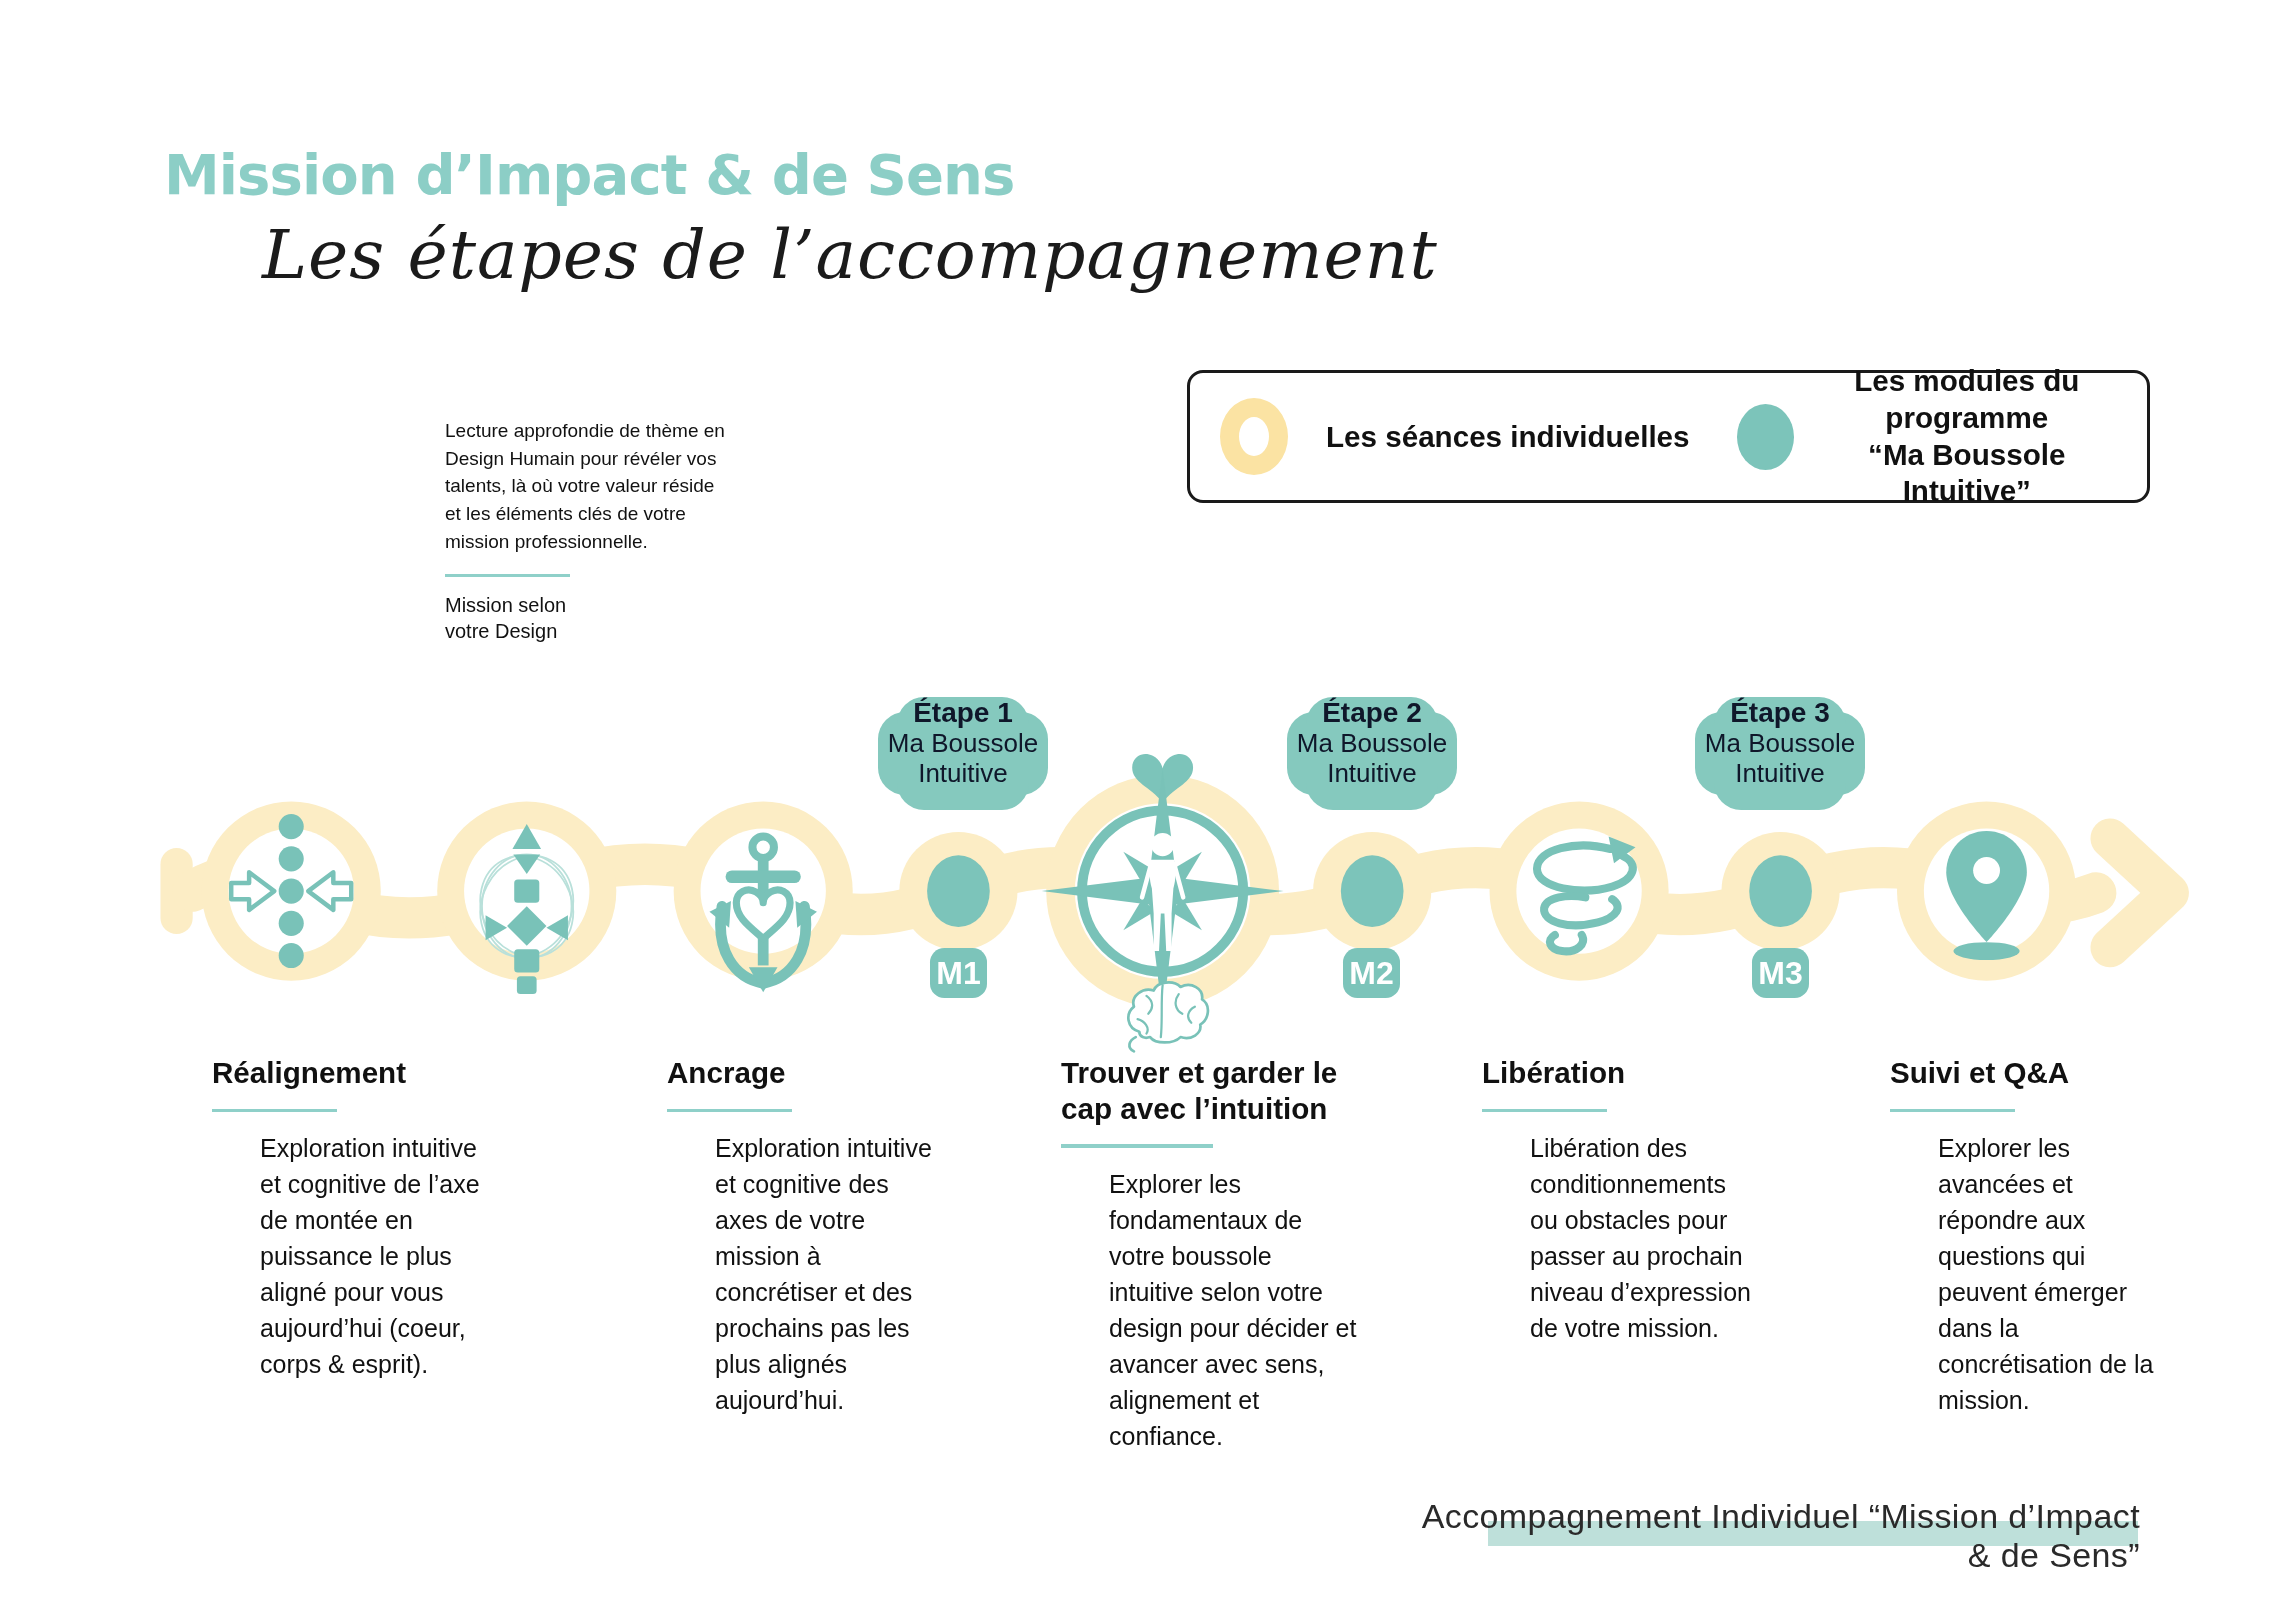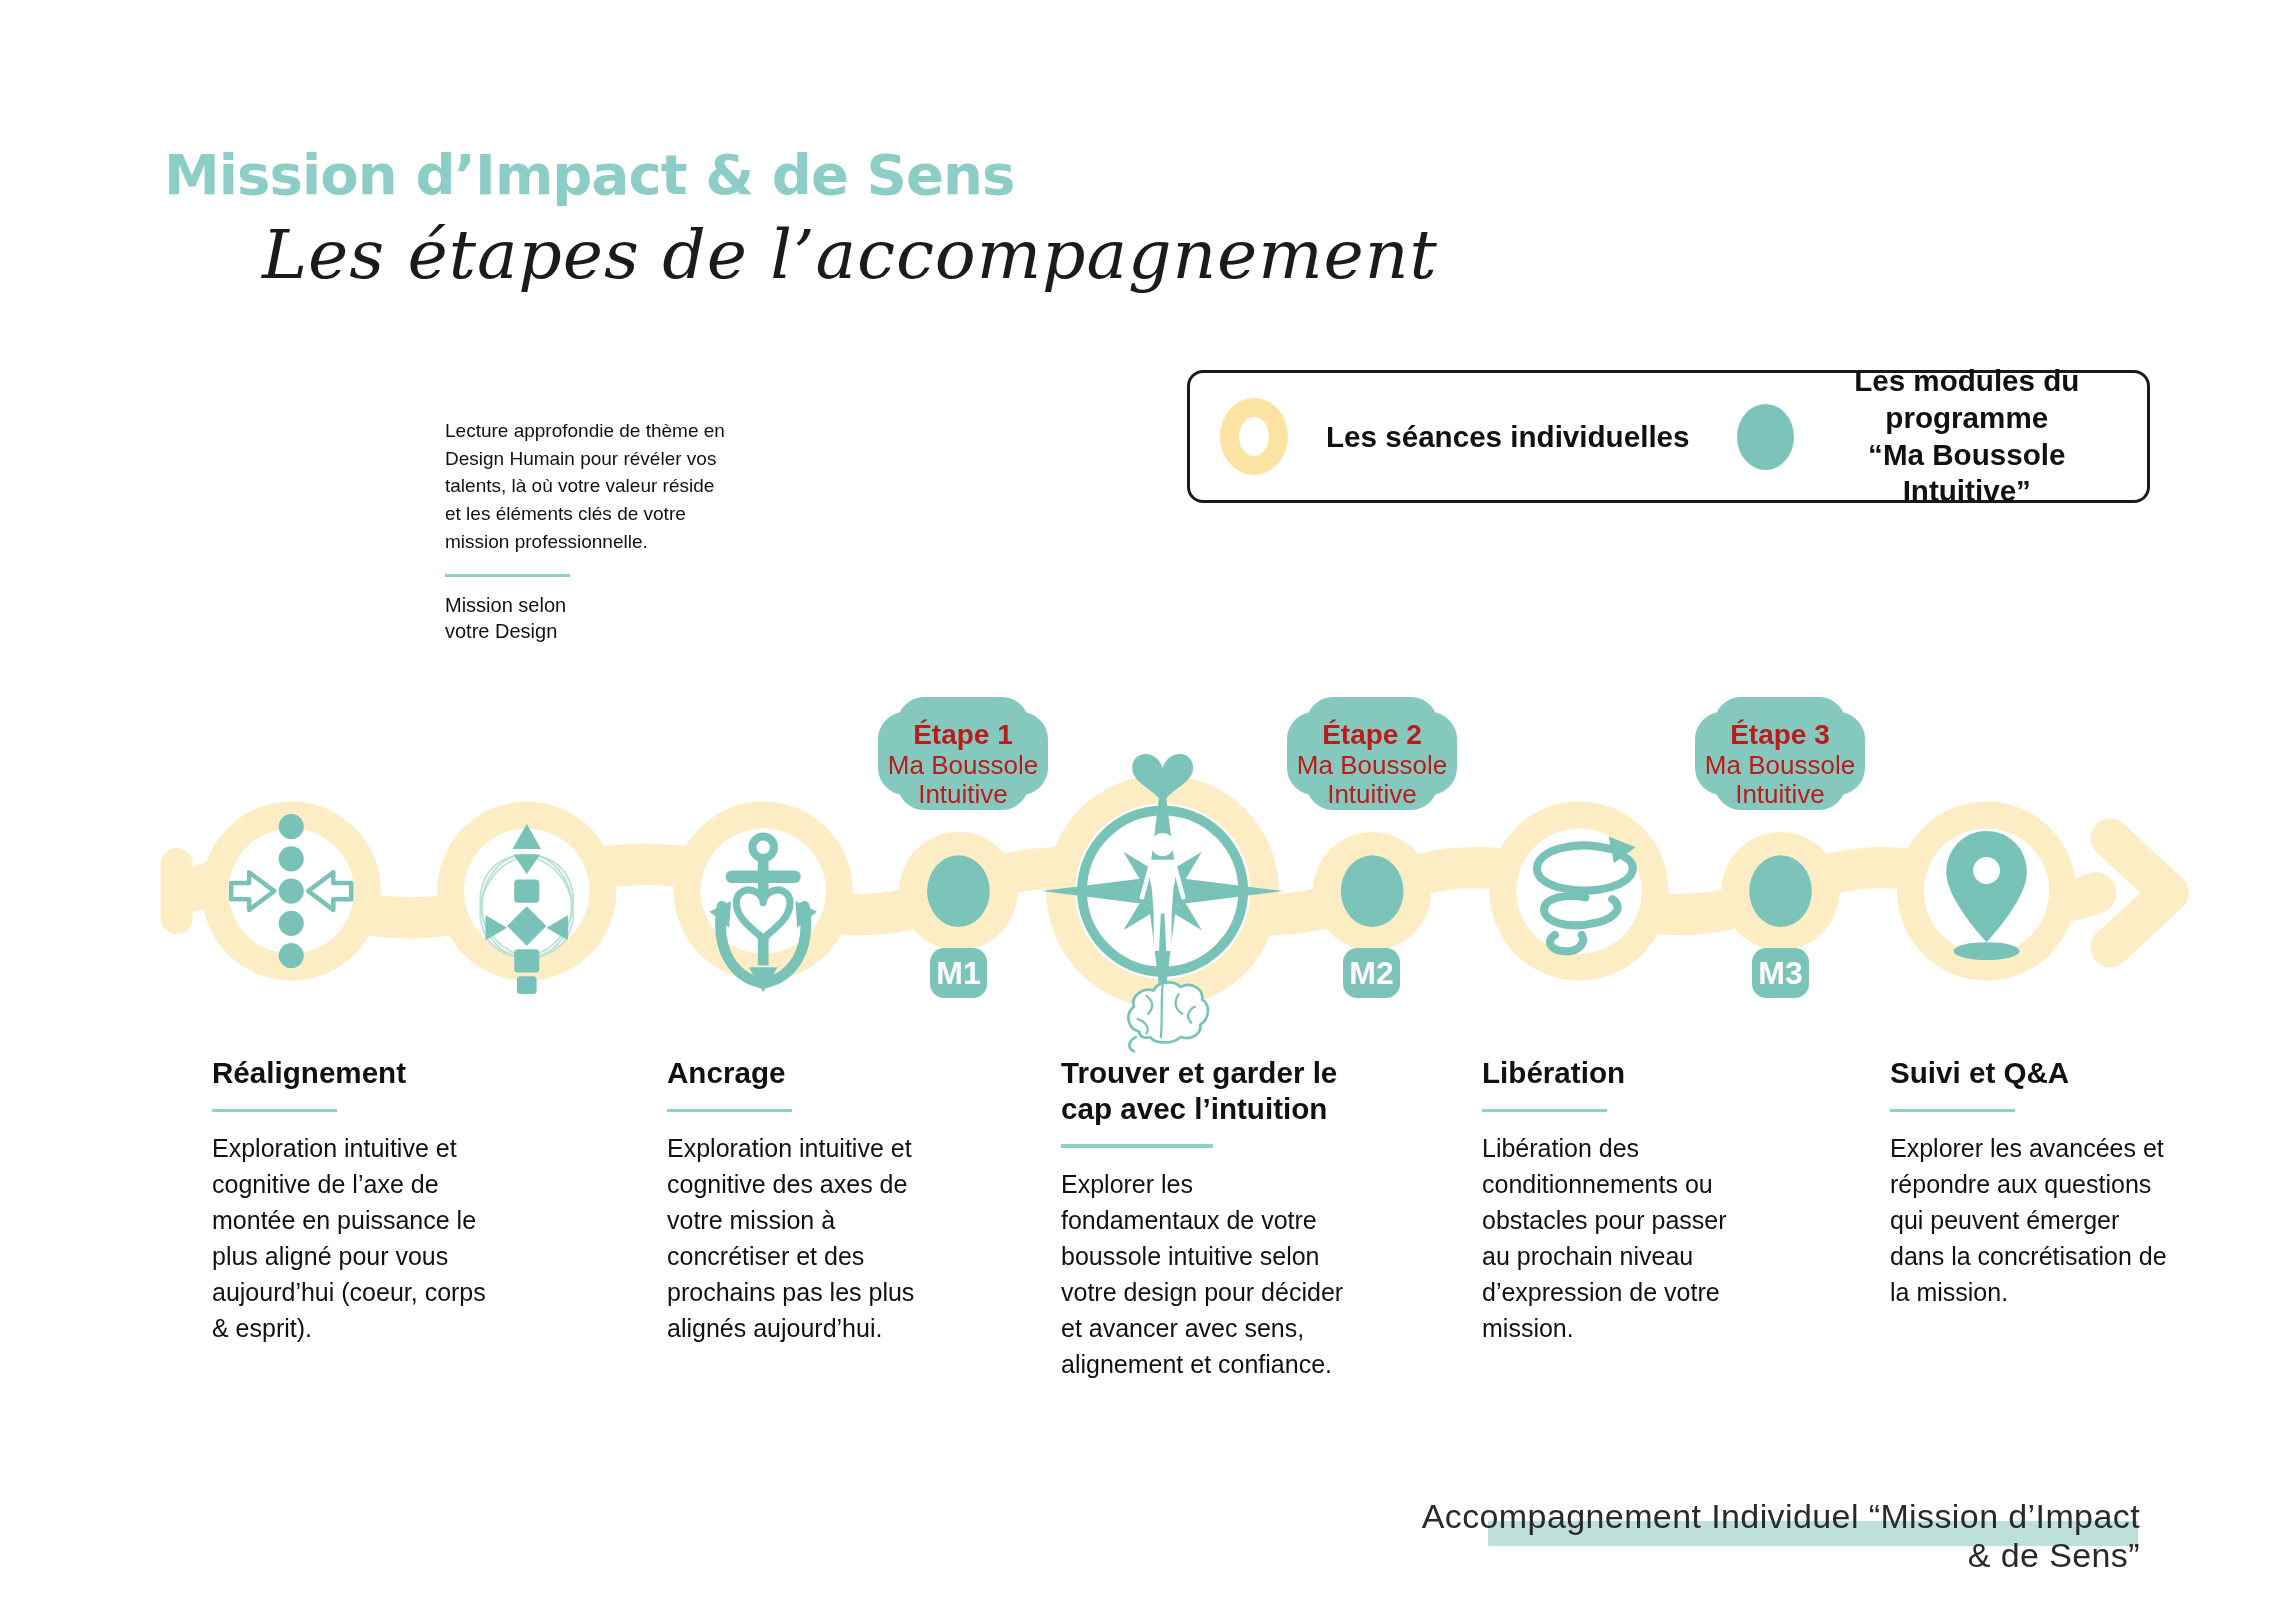--- a/index.html
+++ b/index.html
@@ -29,32 +29,32 @@
   .legend-modules{font-size:29.6px;font-weight:700;text-align:center;line-height:1.25;margin-left:23px;flex:1;}
   
   .design-block{left:445px;top:417px;width:285px;}
   .design-desc{font-size:19px;line-height:1.46;}
   .rule{width:125px;height:3.6px;background:#8FD0C9;margin:18px 0 14.3px 0;}
   .design-heading{font-size:20px;font-weight:400;line-height:1.3;}
   
   .stage-badge{position:absolute;width:170px;height:113px;top:697px;}
   .stage-badge::before{content:"";position:absolute;left:0;right:0;top:15px;bottom:15px;background:#85C9BE;border-radius:27px;}
   .stage-badge::after{content:"";position:absolute;left:19px;right:19px;top:0;bottom:0;background:#85C9BE;border-radius:27px;}
-  .stage-txt{position:relative;z-index:1;height:100%;display:flex;flex-direction:column;align-items:center;justify-content:flex-end;color:#b91c1c;line-height:1.14;}
+  .stage-txt{position:relative;z-index:1;height:100%;display:flex;flex-direction:column;align-items:center;justify-content:flex-start;color:#0f172a;line-height:1.14;}
   .stage-l1{font-size:28px;font-weight:700;}
   .stage-l2{font-size:26px;font-weight:400;}
   .m-badge{
     position:absolute;top:948px;width:57px;height:50px;border-radius:14.3px;background:#7CC4BA;
     color:#fff;font-size:32px;font-weight:700;display:flex;align-items:center;justify-content:center;
   }
   
   .step{position:absolute;top:1055px;}
   .step-title{font-size:29.6px;font-weight:700;line-height:1.2;}
   .step .rule{margin:18px 0 18px 0;}
-  .step-desc{font-size:25px;line-height:1.44;}
+  .step-desc{font-size:25px;line-height:1.44;margin-left:48px;}
   
   .footer-hl{left:1488px;top:1521px;width:650px;height:25px;background:#BEE0DA;z-index:1;}
   .footer-text{
     left:1397px;top:1497px;width:743px;text-align:right;font-size:34px;color:#2a2a2a;
     letter-spacing:0.4px;z-index:2;
   }
   svg.timeline{position:absolute;left:0;top:0;z-index:0;}
   .z2{z-index:2;}
 </style>
 </head>

